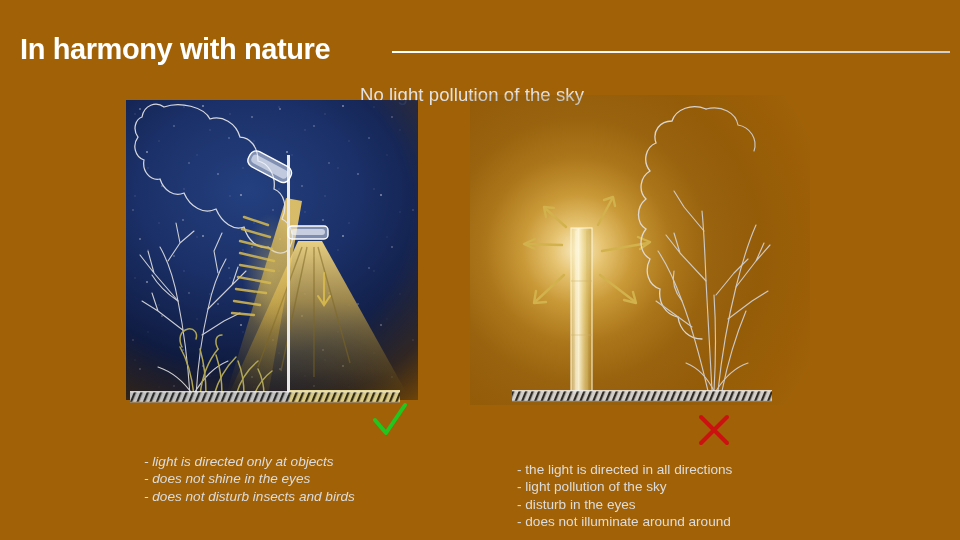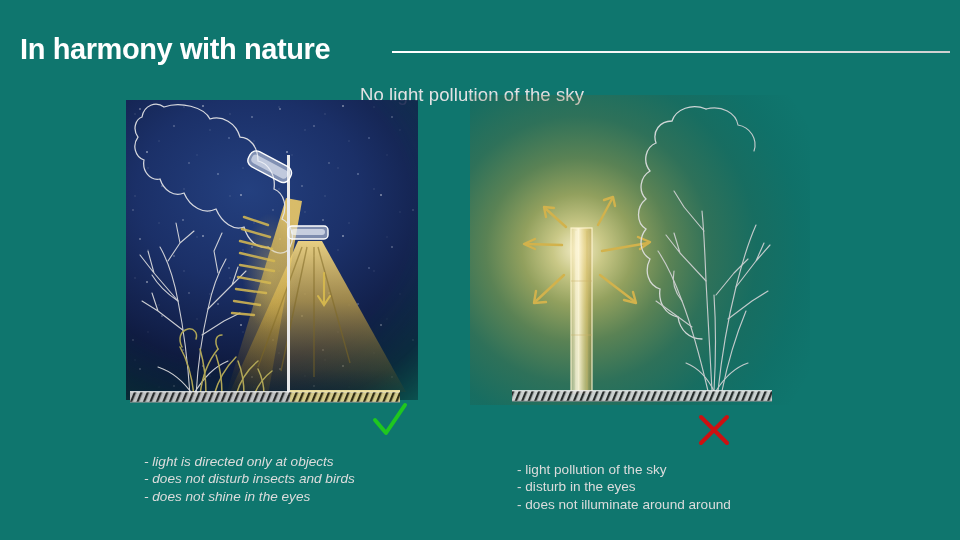--- a/index.html
+++ b/index.html
@@ -2,21 +2,21 @@
 <html><head>
 <meta charset="utf-8">
 <style>
   html,body{margin:0;padding:0;background:#000;}
   body{
     width:960px;height:540px;overflow:hidden;position:relative;
     background:#050505;
     font-family:"Liberation Sans", sans-serif;
     -webkit-font-smoothing:antialiased;
   }
-  #slide{position:absolute;inset:0;overflow:hidden;background:#0f766e;}
+  #slide{position:absolute;inset:0;overflow:hidden;background:#a16207;}
 
   
   #title{
     position:absolute;left:20px;top:33px;
     font-size:29px;font-weight:bold;color:#ffffff;
     letter-spacing:-0.4px;white-space:nowrap;
     font-family:"Liberation Sans", sans-serif;
   }
   #title-rule{
     position:absolute;left:392px;top:51px;width:558px;height:2px;
@@ -338,23 +338,24 @@
     <polyline points="5,18 16,31 35,3" fill="none" stroke="#1fc71f" stroke-width="4" stroke-linecap="round" stroke-linejoin="round"></polyline>
   </svg>
 
   <svg id="cross" viewBox="0 0 36 36">
     <line x1="5" y1="5" x2="31" y2="31" stroke="#cc1111" stroke-width="4" stroke-linecap="round"></line>
     <line x1="31" y1="5" x2="5" y2="31" stroke="#cc1111" stroke-width="4" stroke-linecap="round"></line>
   </svg>
 
   <div class="bullets" id="bullets-left">
     <div>- light is directed only at objects</div>
+    <div>- does not shine in the eyes</div>
     <div>- does not disturb insects and birds</div>
-    <div>- does not shine in the eyes</div>
   </div>
 
   <div class="bullets" id="bullets-right">
+    <div>- the light is directed in all directions</div>
     <div>- light pollution of the sky</div>
     <div>- disturb in the eyes</div>
     <div>- does not illuminate around around</div>
   </div>
 
 </div>
 
 </body></html>

